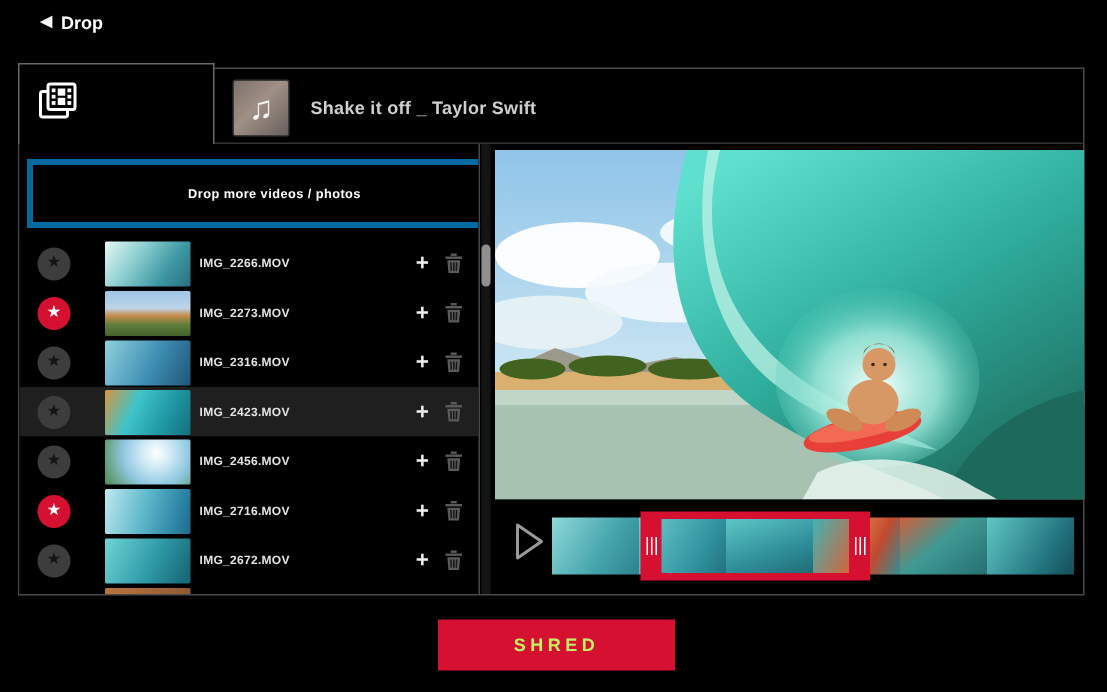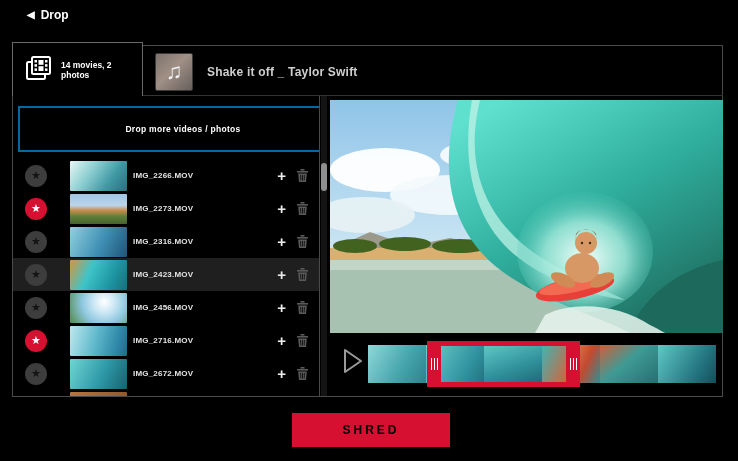--- a/index.html
+++ b/index.html
@@ -30,21 +30,21 @@
   .tab-music .label { color:#cfcfcf; font-size:12px; font-weight:600; letter-spacing:.2px; }
   .tabs-divider { position:absolute; left:12px; top:95px; width:711px; height:1px; background:#333; z-index:1; }
 
   
   .left-panel { position:absolute; left:13px; top:96px; width:307px; height:300px; background:#000;
                 border-right:1px solid #4a4a4a; overflow:hidden; }
   .scroll-track { position:absolute; left:321px; top:96px; width:6px; height:300px; background:#141414; }
   .scroll-thumb { position:absolute; left:0; top:67px; width:6px; height:28px; background:#8f8f8f; border-radius:3px; }
 
   .dropzone { position:absolute; left:5px; top:10px; width:330px; height:46px;
-              border:2px solid #0369a1; background:#000;
+              border:4px solid #0369a1; background:#000;
               display:flex; align-items:center; justify-content:center; cursor:pointer; }
   .dropzone .label { color:#fff; font-size:8.5px; font-weight:bold; letter-spacing:.3px; }
 
   .clip-list { position:absolute; left:0; top:63px; width:306px; height:237px; overflow:hidden; }
   .clip-row { height:33px; display:flex; align-items:center; background:#000; }
   .clip-row.selected { background:#1f1f1f; }
   .star-toggle { width:22px; height:22px; border-radius:50%; background:#3d3d3d; margin-left:12px;
                  flex:0 0 auto; display:flex; align-items:center; justify-content:center;
                  color:#141414; font-size:11px; line-height:1; cursor:pointer; }
   .star-toggle.starred { background:#d61031; color:#fff; }
@@ -65,21 +65,21 @@
   .frame { width:58px; height:38px; flex:0 0 auto; }
   .trim-selection { position:absolute; left:427px; top:341px; width:153px; height:46px;
                     border-top:5px solid #d61031; border-bottom:5px solid #d61031; cursor:grab; }
   .trim-handle { position:absolute; top:0; width:14px; height:36px; background:#d61031;
                  display:flex; align-items:center; justify-content:center; gap:2px; cursor:ew-resize; }
   .trim-handle.left { left:0; } .trim-handle.right { right:0; }
   .grip-line { width:1px; height:12px; background:#fff; }
 
   
   .shred-btn { position:absolute; left:292px; top:413px; width:158px; height:34px; background:#d61031;
-               border:none; color:#000000; font-family:"Liberation Sans", sans-serif; font-size:12px;
+               border:none; color:#bef264; font-family:"Liberation Sans", sans-serif; font-size:12px;
                font-weight:bold; letter-spacing:3px; cursor:pointer; }
 </style>
 </head>
 <body>
 
 <div id="app">
 
   <div class="back">
     <span class="tri">◀</span>
     <span>Drop</span>
@@ -96,21 +96,20 @@
         <rect x="9.5" y="5" width="2.5" height="2.5" fill="#fff"></rect>
         <rect x="9.5" y="9.2" width="2.5" height="2.5" fill="#fff"></rect>
         <rect x="9.5" y="13.4" width="2.5" height="2.5" fill="#fff"></rect>
         <rect x="20" y="5" width="2.5" height="2.5" fill="#fff"></rect>
         <rect x="20" y="9.2" width="2.5" height="2.5" fill="#fff"></rect>
         <rect x="20" y="13.4" width="2.5" height="2.5" fill="#fff"></rect>
         <rect x="13.5" y="5" width="5" height="4.8" fill="#fff"></rect>
         <rect x="13.5" y="11.2" width="5" height="4.8" fill="#fff"></rect>
       </svg>
     </span>
-    <span class="label">14 movies, 2 photos</span>
   </div>
 
   <div class="tab-music">
     <span class="music-thumb">♫</span>
     <span class="label">Shake it off _ Taylor Swift</span>
   </div>
 
   <div class="left-panel">
     <div class="dropzone">
       <span class="label">Drop more videos / photos</span>

